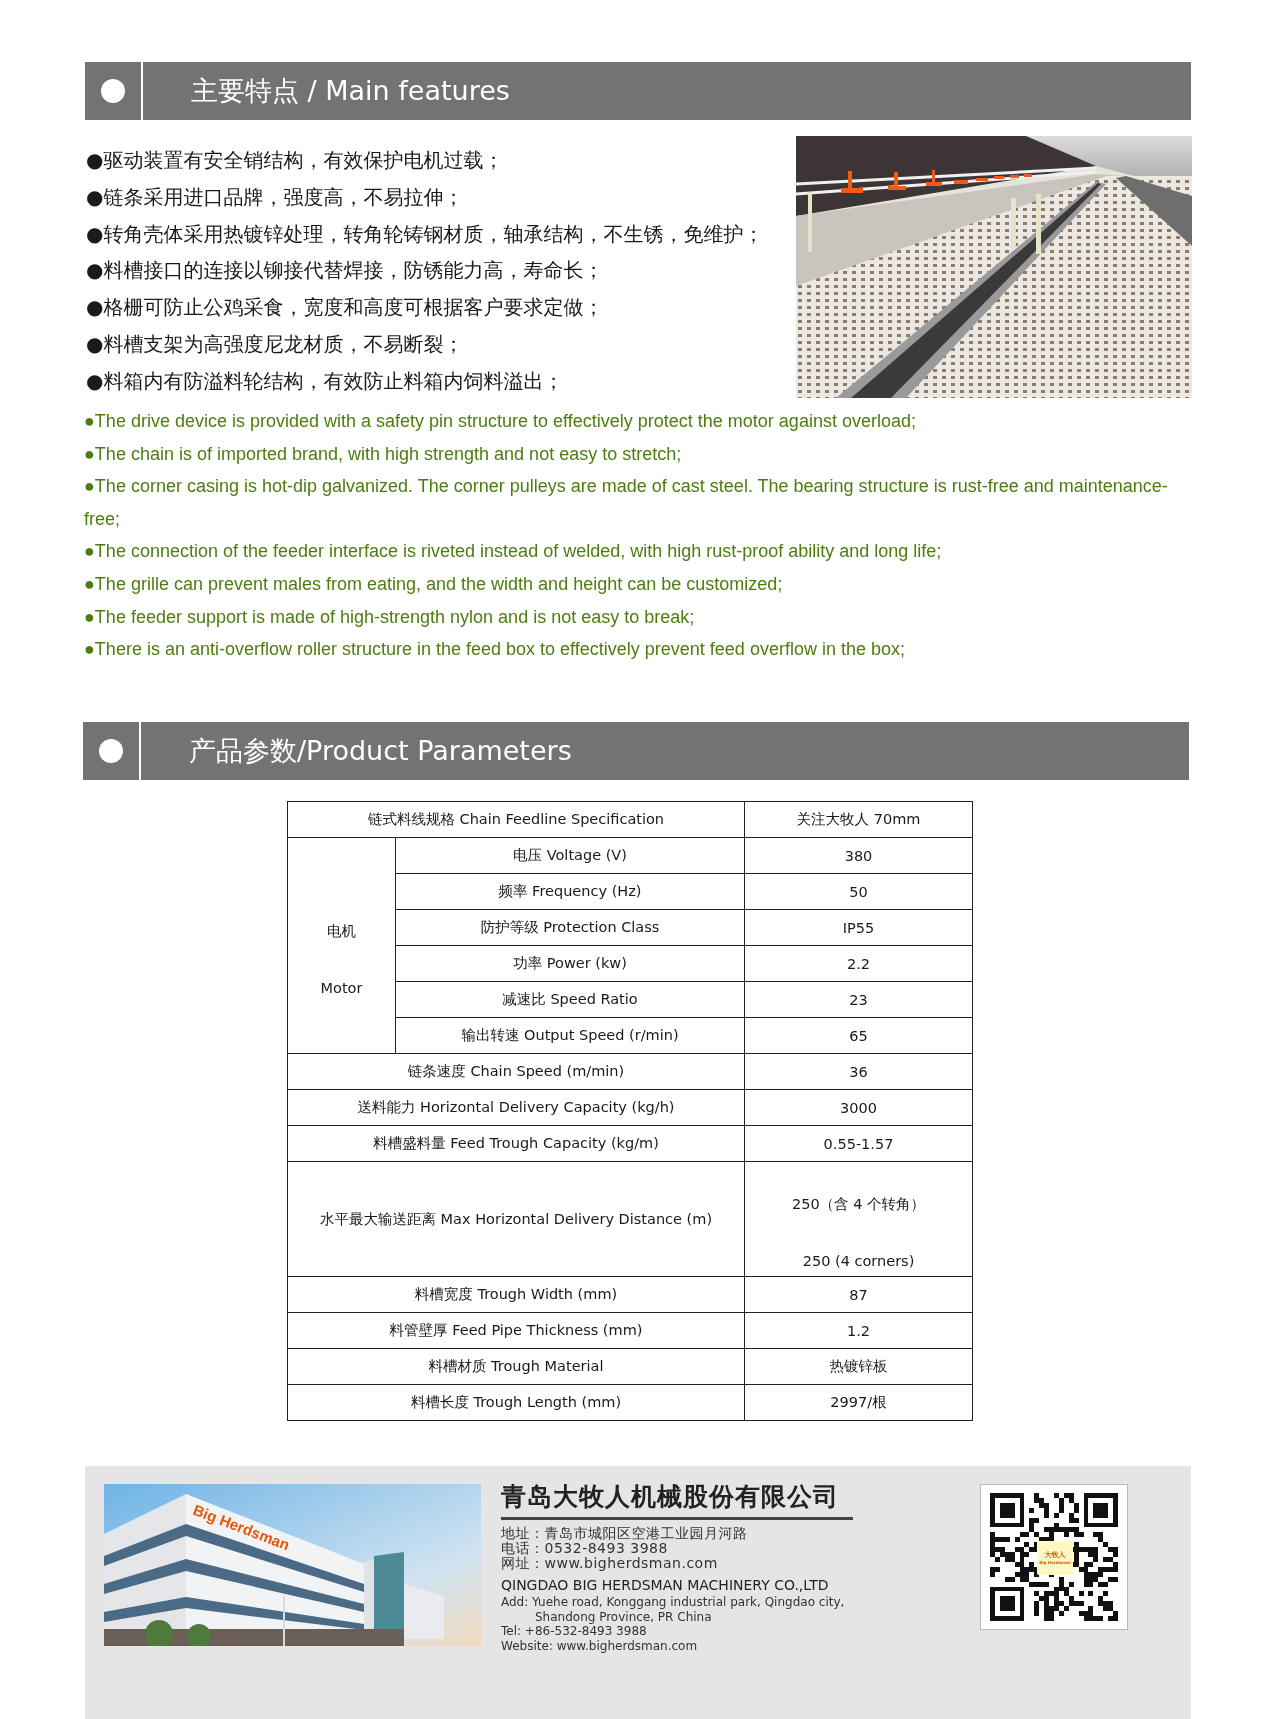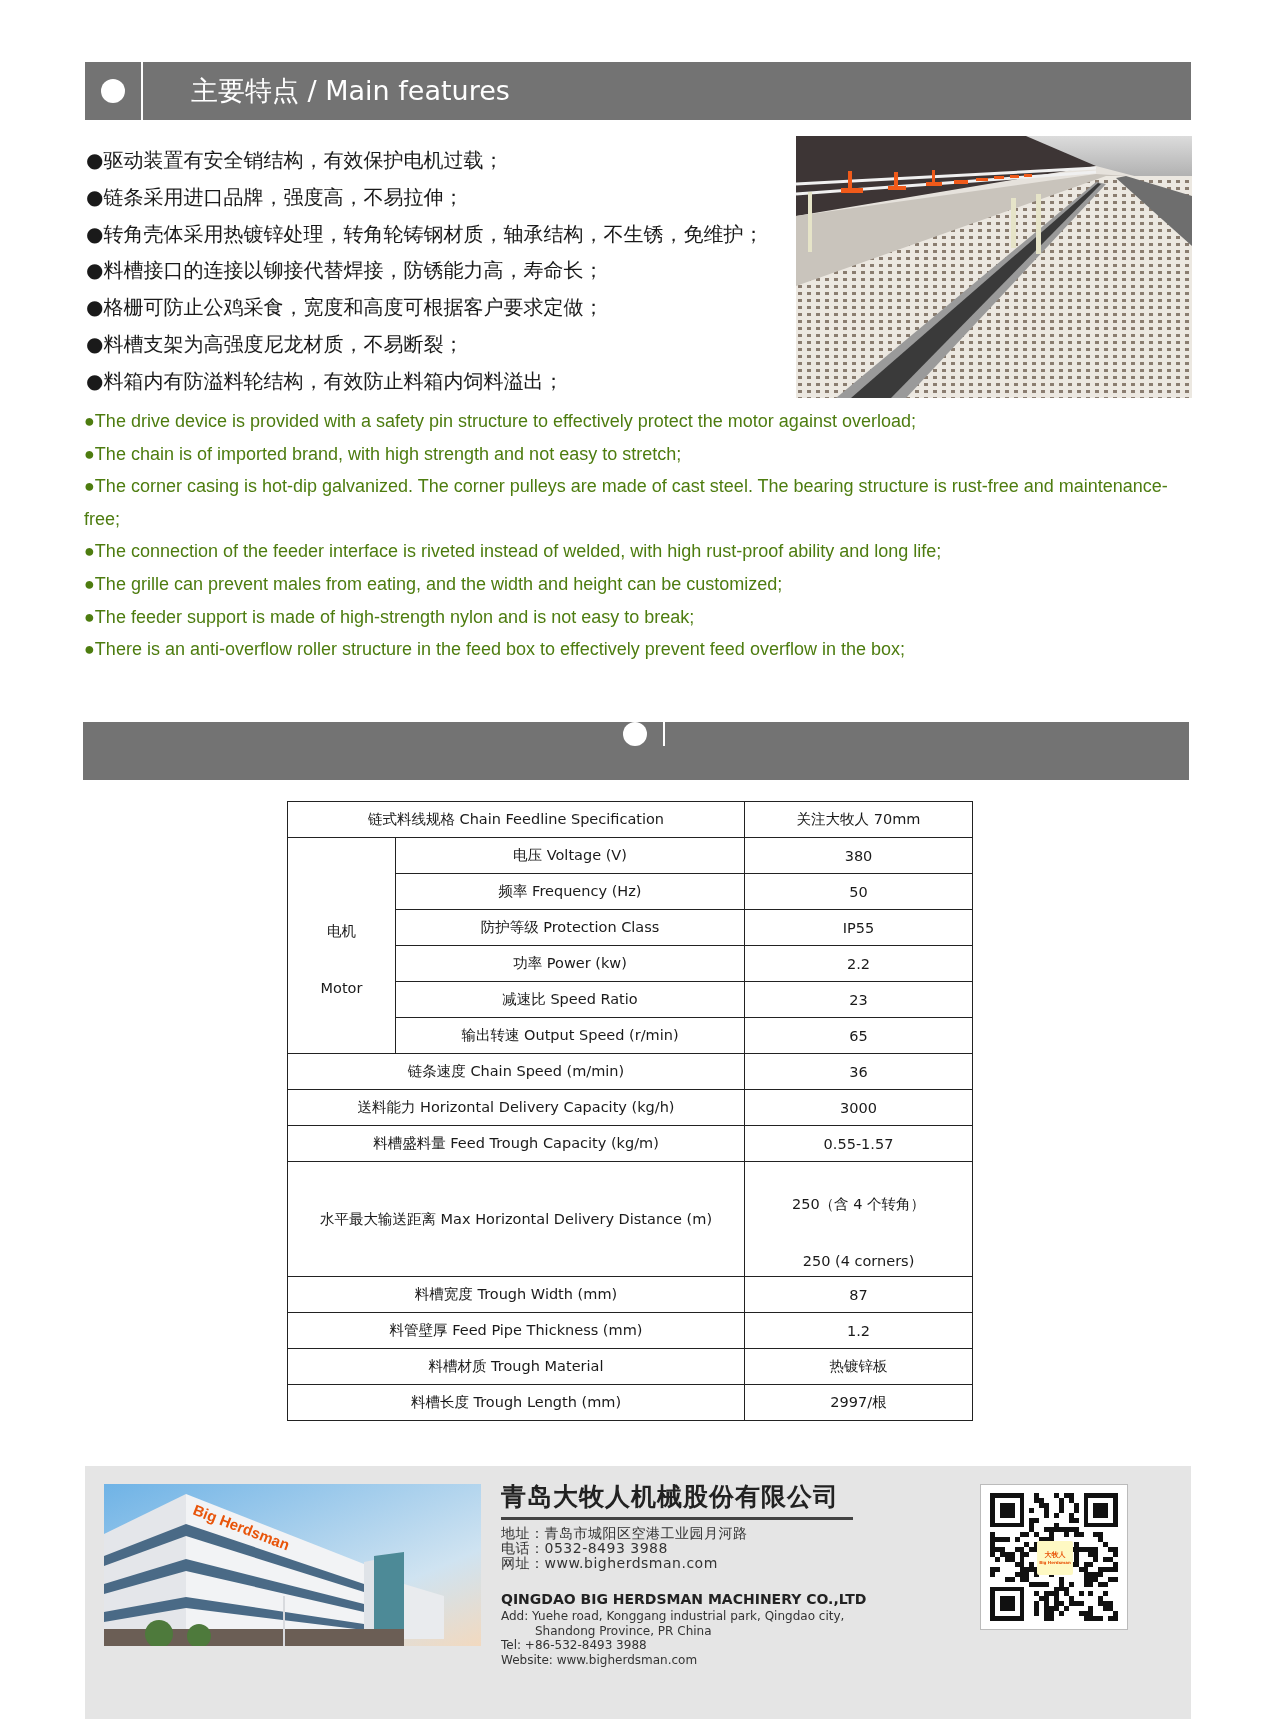--- a/index.html
+++ b/index.html
@@ -14,21 +14,21 @@
     width: 58px; height: 58px; display: flex; align-items: center; justify-content: center;
     border-right: 2px solid #ffffff;
   }
   .section-header .dot {
     width: 24px; height: 24px; border-radius: 50%; background: #ffffff;
   }
   .section-header .title {
     color: #ffffff; font-size: 27px; margin-left: 12px; white-space: nowrap;
   }
   #hdr-features { top: 62px; }
-  #hdr-params { top: 722px; left: 83px; flex-direction: column; }
+  #hdr-params { top: 722px; left: 83px; }
 
   .cn-list {
     position: absolute; left: 86px; top: 142px; width: 700px; list-style: none;
   }
   .cn-list li {
     font-size: 20px; line-height: 36.8px; white-space: nowrap; color: #1a1a1a;
   }
 
   .feature-photo {
     position: absolute; left: 796px; top: 136px; width: 396px; height: 262px;
@@ -63,21 +63,21 @@
     position: absolute; left: 104px; top: 1484px; width: 377px; height: 162px; overflow: hidden;
   }
   .company {
     position: absolute; left: 501px; top: 1480px; width: 360px;
   }
   .company .cn-name {
     font-size: 25px; font-weight: bold; letter-spacing: 1px; color: #222;
     padding-bottom: 4px; border-bottom: 3px solid #444; width: 352px; white-space: nowrap;
   }
   .company .cn-lines { margin-top: 6px; font-size: 14px; line-height: 15px; color: #333; letter-spacing: 0.5px; }
-  .company .en-name { margin-top: 20px; font-size: 14px; font-weight: bold; color: #222; white-space: nowrap; text-align: center; }
+  .company .en-name { margin-top: 6px; font-size: 14px; font-weight: normal; color: #222; white-space: nowrap; }
   .company .en-lines { margin-top: 2px; font-size: 12px; line-height: 14.5px; color: #333; white-space: nowrap; }
   .company .en-lines .indent { padding-left: 34px; display: block; }
 
   .qr-box {
     position: absolute; left: 980px; top: 1484px; width: 148px; height: 146px;
     background: #ffffff; border: 1px solid #bbb; padding: 8px;
   }
   .qr-logo {
     position: absolute; left: 56px; top: 56px; width: 36px; height: 34px; background: #fef9c3;
     display: flex; flex-direction: column; align-items: center; justify-content: center;

